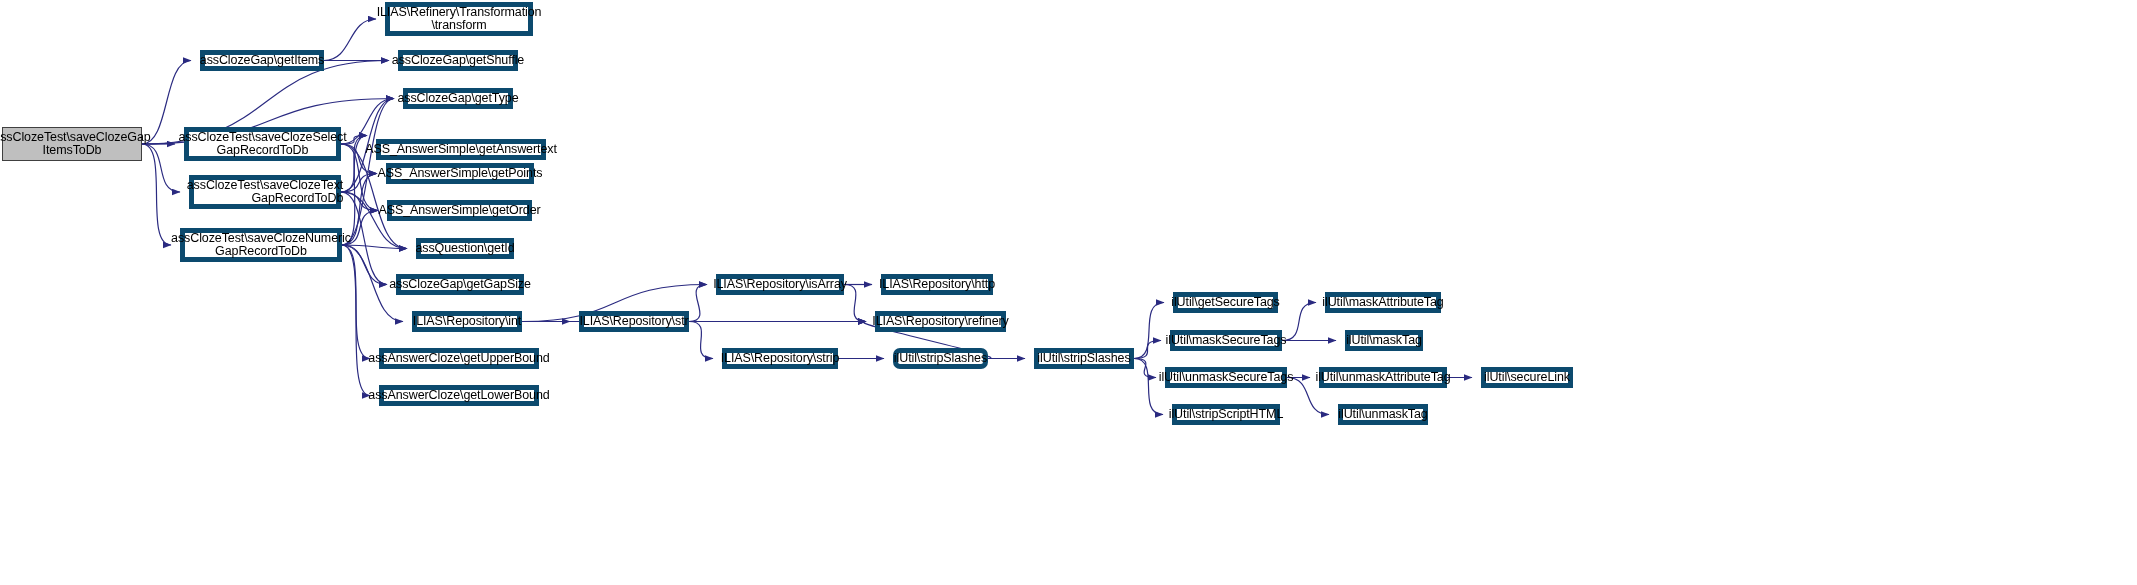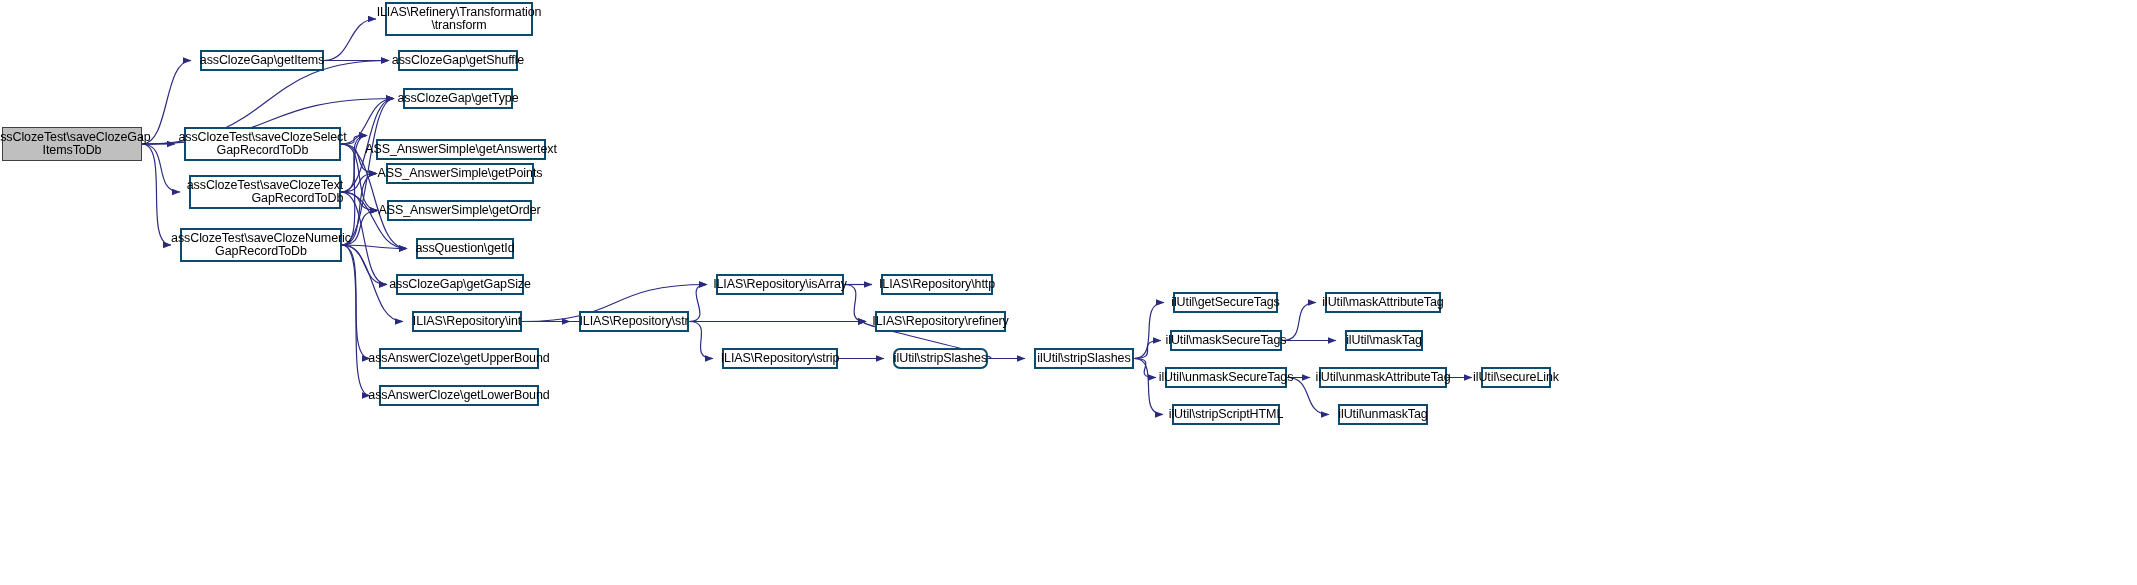--- a/index.html
+++ b/index.html
@@ -21,21 +21,21 @@
     position: absolute;
     left: 0;
     top: 0;
     width: 2137px;
     height: 585px;
     pointer-events: none;
   }
   .node {
     position: absolute;
     box-sizing: border-box;
-    border: 2px solid #0c4a6e;
+    border: 5px solid #0c4a6e;
     background: #ffffff;
     color: #000000;
     font-size: 12.5px;
     line-height: 13.5px;
     display: flex;
     align-items: center;
     justify-content: center;
     text-align: center;
     white-space: pre-line;
     letter-spacing: -0.1px;
@@ -142,15 +142,15 @@
       <div class="node" style="left: 893px; top: 348px; width: 95px; height: 21px; border-radius: 7px;"><span class="lbl">ilUtil\stripSlashes</span></div>
       <div class="node" style="left: 1034px; top: 348px; width: 100px; height: 21px;"><span class="lbl">ilUtil\stripSlashes</span></div>
       <div class="node" style="left: 1173px; top: 292px; width: 105px; height: 21px;"><span class="lbl">ilUtil\getSecureTags</span></div>
       <div class="node" style="left: 1170px; top: 330px; width: 112px; height: 21px;"><span class="lbl">ilUtil\maskSecureTags</span></div>
       <div class="node" style="left: 1165px; top: 367px; width: 122px; height: 21px;"><span class="lbl">ilUtil\unmaskSecureTags</span></div>
       <div class="node" style="left: 1172px; top: 404px; width: 108px; height: 21px;"><span class="lbl">ilUtil\stripScriptHTML</span></div>
       <div class="node" style="left: 1325px; top: 292px; width: 116px; height: 21px;"><span class="lbl">ilUtil\maskAttributeTag</span></div>
       <div class="node" style="left: 1345px; top: 330px; width: 78px; height: 21px;"><span class="lbl">ilUtil\maskTag</span></div>
       <div class="node" style="left: 1319px; top: 367px; width: 128px; height: 21px;"><span class="lbl">ilUtil\unmaskAttributeTag</span></div>
       <div class="node" style="left: 1338px; top: 404px; width: 90px; height: 21px;"><span class="lbl">ilUtil\unmaskTag</span></div>
-      <div class="node" style="left: 1481px; top: 367px; width: 70px; height: 21px;"><span class="lbl">ilUtil\secureLink</span></div>
+      <div class="node" style="left: 1481px; top: 367px; width: 92px; height: 21px;"><span class="lbl">ilUtil\secureLink</span></div>
     </div>
 </div>
 
 </body></html>

